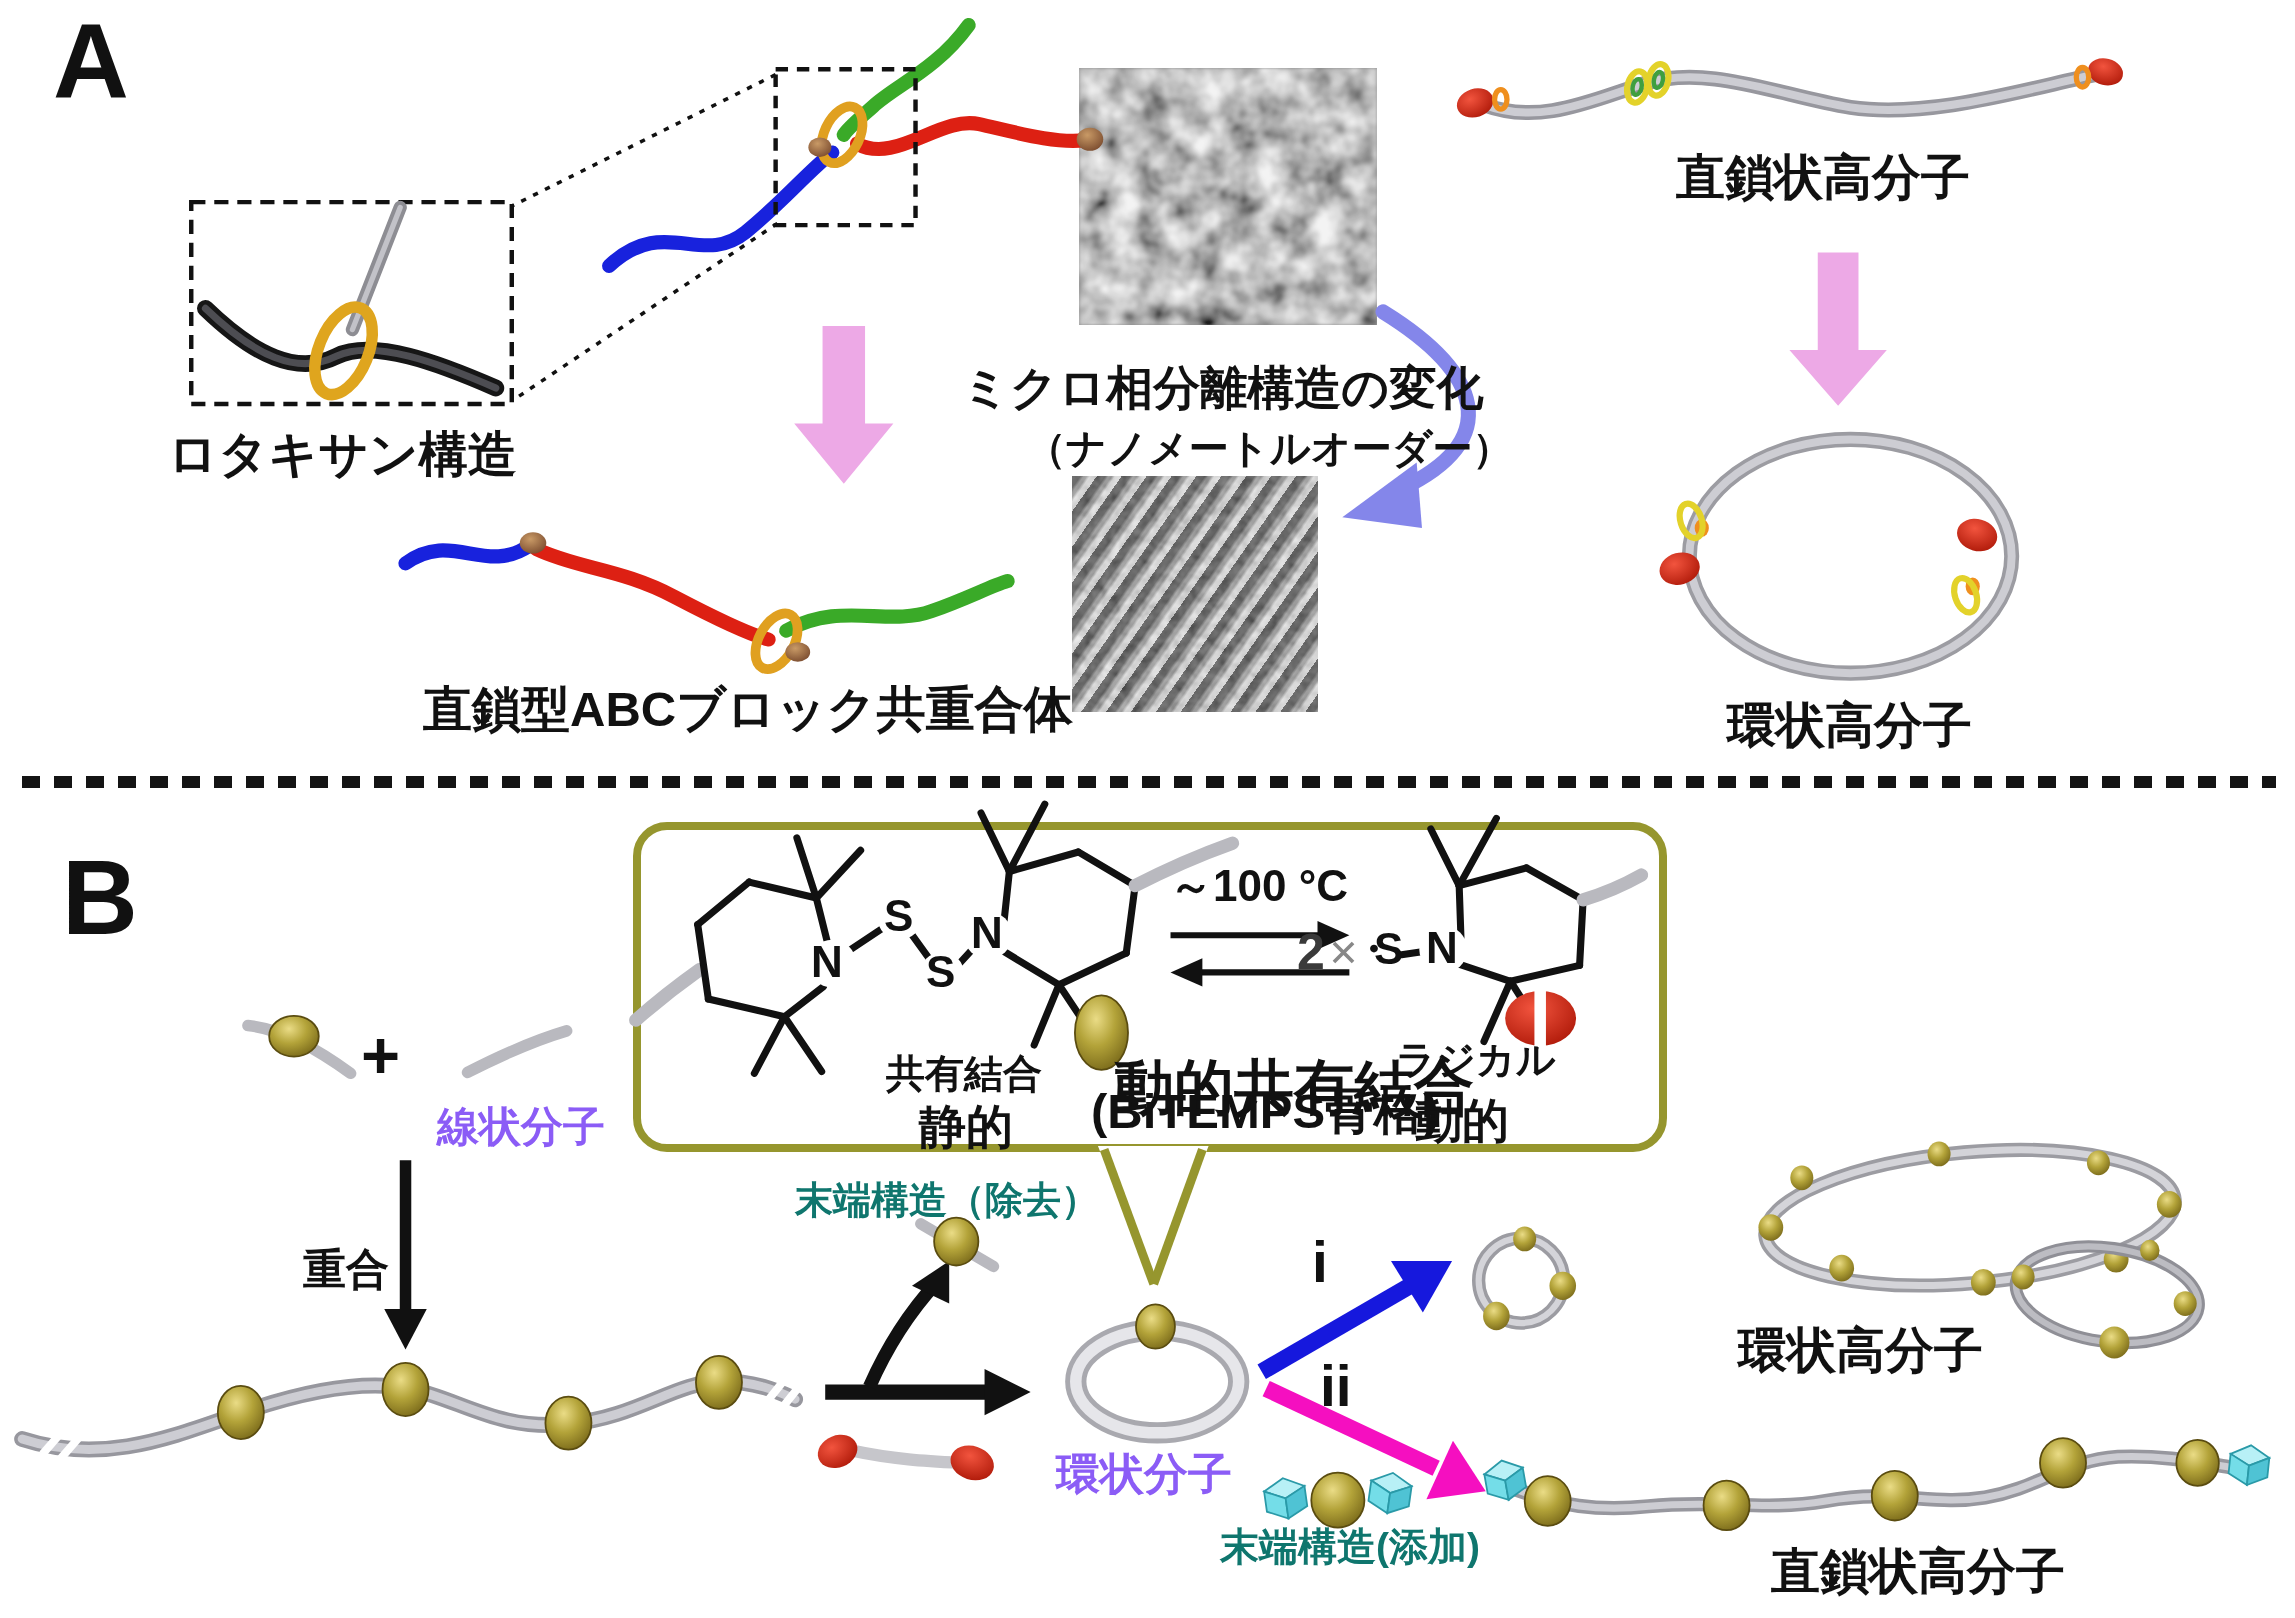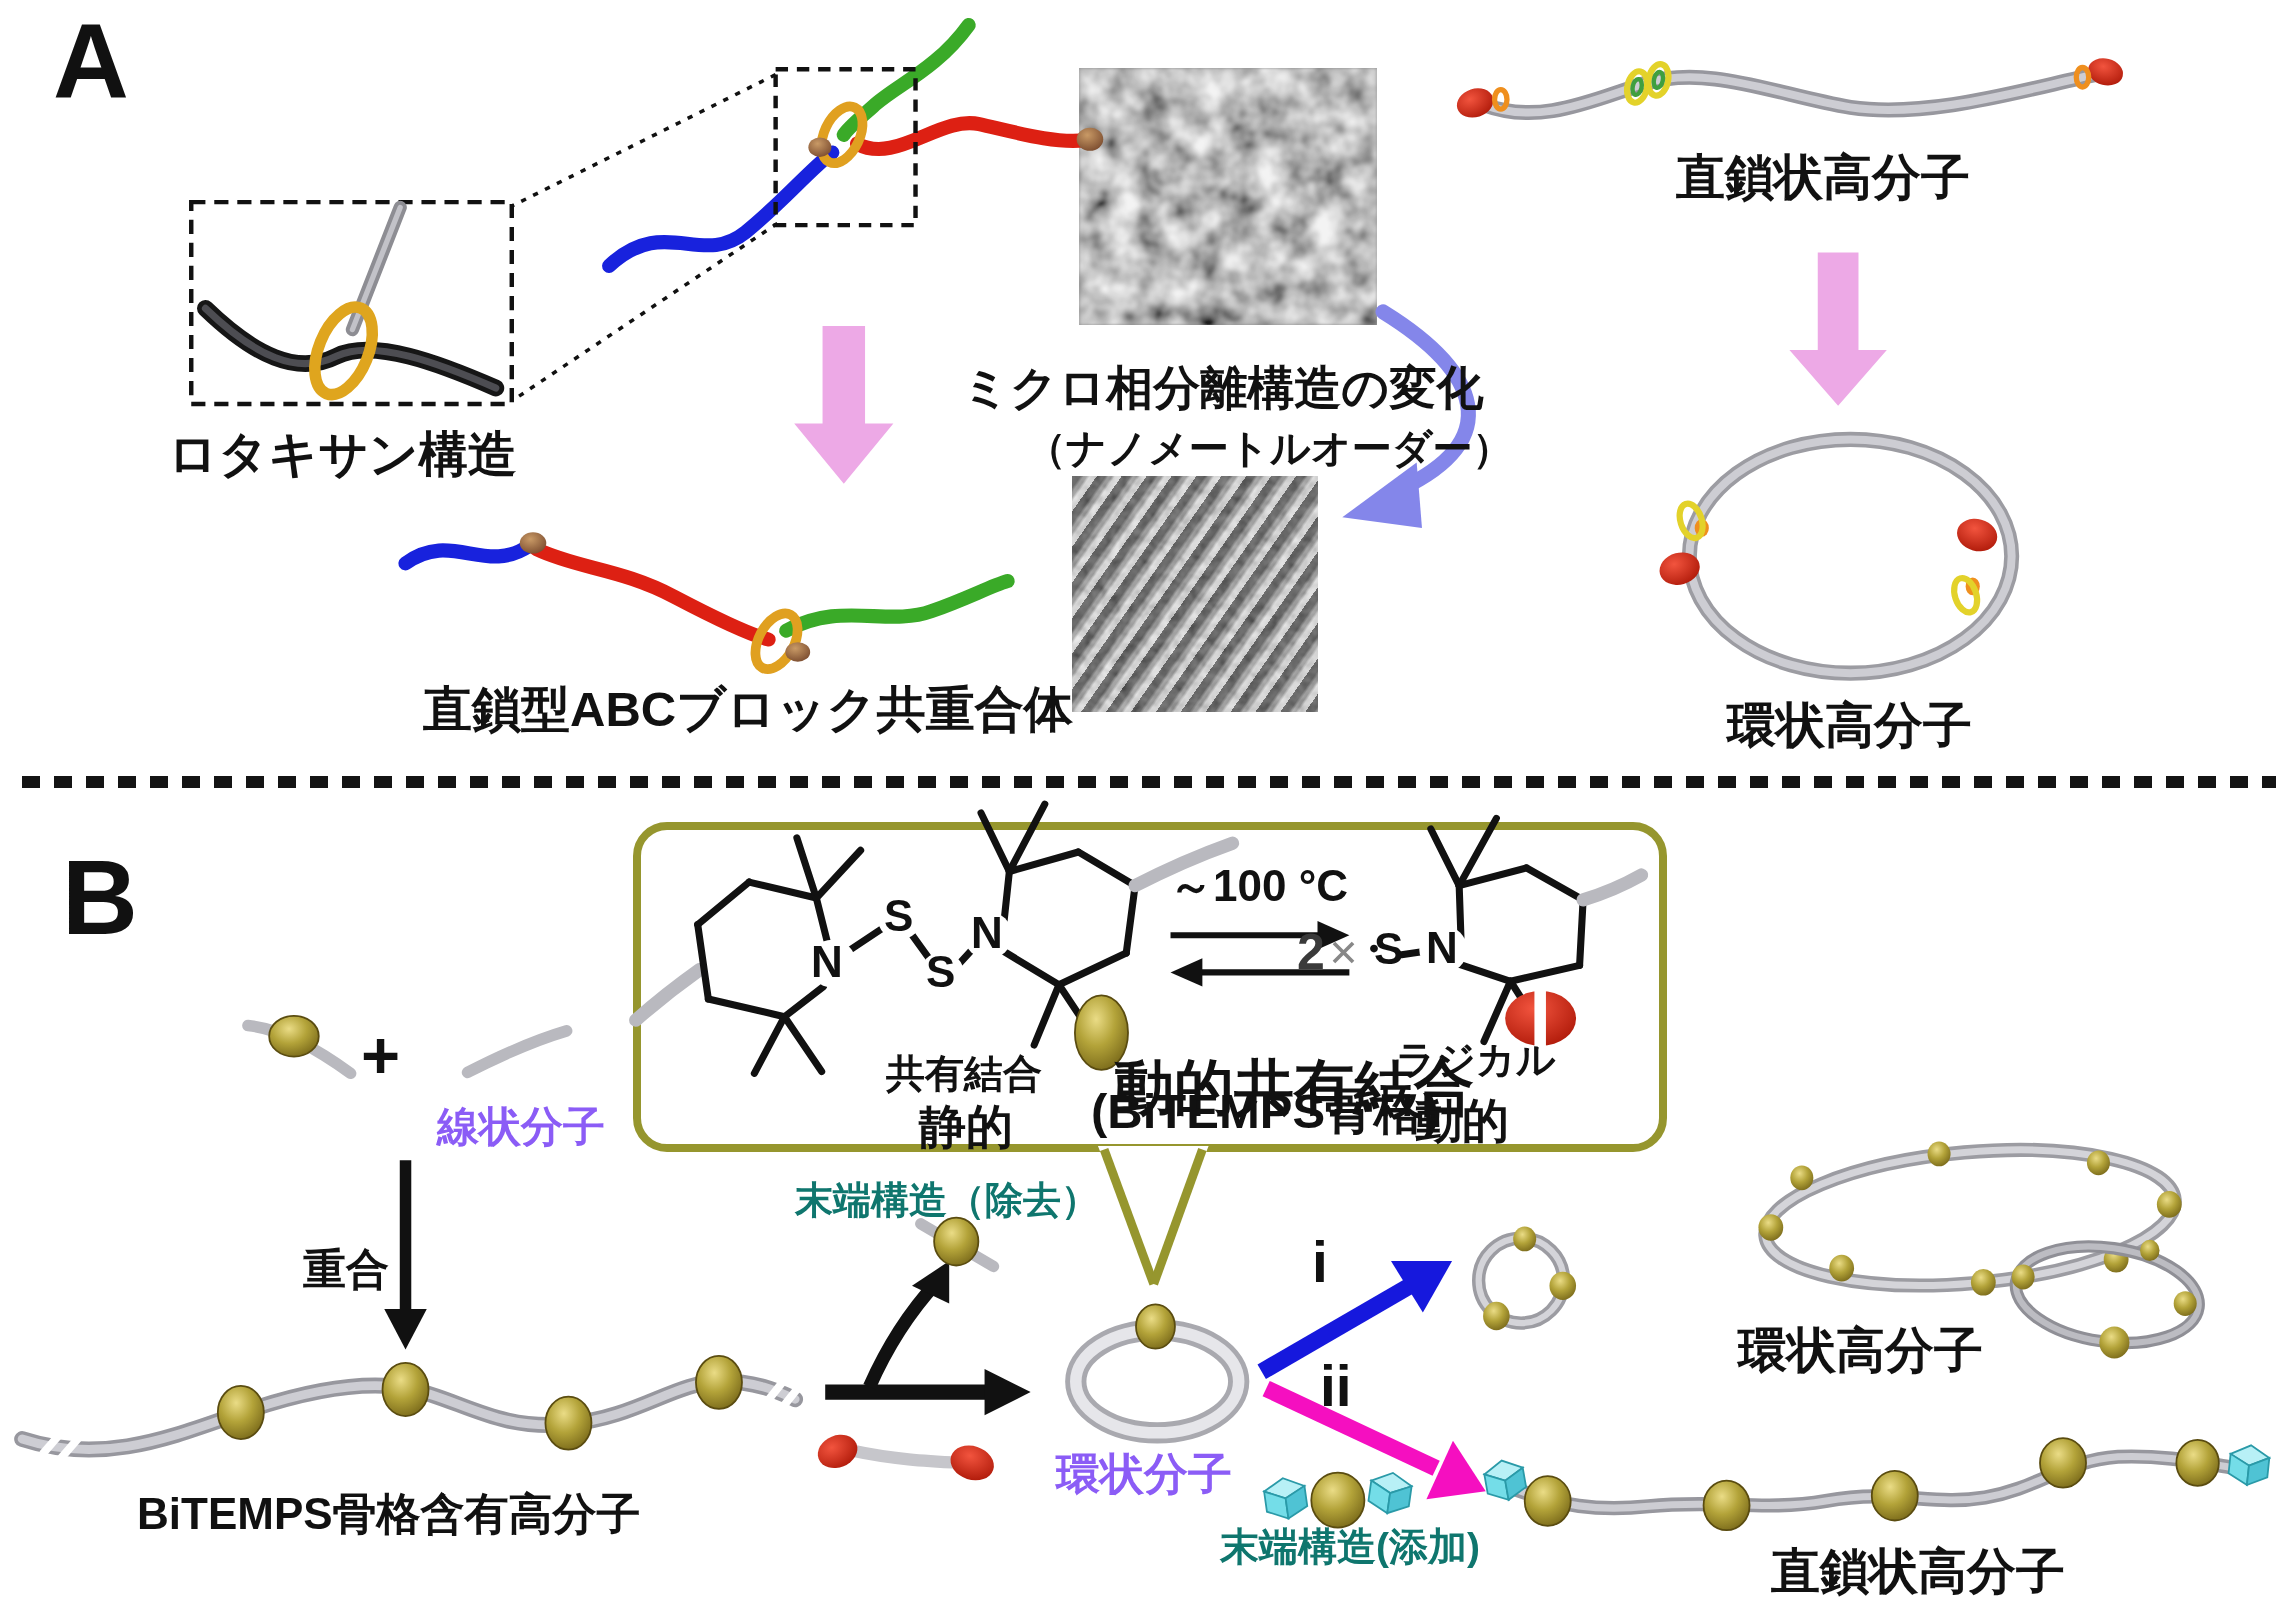--- a/index.html
+++ b/index.html
@@ -330,21 +330,20 @@
   <div class="lbl txt" style="left:423px;top:684px;font-size:49px;">直鎖型ABCブロック共重合体</div>
   <div class="lbl txt" style="left:962px;top:363px;font-size:47px;">ミクロ相分離構造の変化</div>
   <div class="lbl txt" style="left:1026px;top:427px;font-size:40px;">（ナノメートルオーダー）</div>
   <div class="lbl txt" style="left:1676px;top:152px;font-size:49px;">直鎖状高分子</div>
   <div class="lbl txt" style="left:1727px;top:700px;font-size:49px;">環状高分子</div>
 
   <div class="lbl txt panel-letter" style="left:62px;top:843px;">B</div>
   <div class="lbl txt" style="left:361px;top:1020px;font-size:67px;">+</div>
   <div class="lbl txt red" style="left:437px;top:1105px;font-size:42px;">線状分子</div>
   <div class="lbl txt" style="left:303px;top:1247px;font-size:43px;">重合</div>
-  <div class="lbl txt" style="left:137px;top:1491px;font-size:44px;">BiTEMPS骨格含有高分子</div>
   <div class="lbl txt blue" style="left:795px;top:1181px;font-size:38px;">末端構造（除去）</div>
   <div class="lbl txt red" style="left:1056px;top:1451px;font-size:44px;">環状分子</div>
   <div class="lbl txt" style="left:1312px;top:1233px;font-size:57px;">i</div>
   <div class="lbl txt" style="left:1320px;top:1357px;font-size:57px;">ii</div>
   <div class="lbl txt blue" style="left:1220px;top:1527px;font-size:39px;">末端構造(添加)</div>
   <div class="lbl txt" style="left:1738px;top:1325px;font-size:49px;">環状高分子</div>
   <div class="lbl txt" style="left:1771px;top:1546px;font-size:49px;">直鎖状高分子</div>
 
   <div class="lbl txt" style="left:1169px;top:863px;font-size:44px;">～100 °C</div>
   <div class="lbl txt" style="left:1297px;top:926px;font-size:50px;color:#3a3a3a;">2</div>

